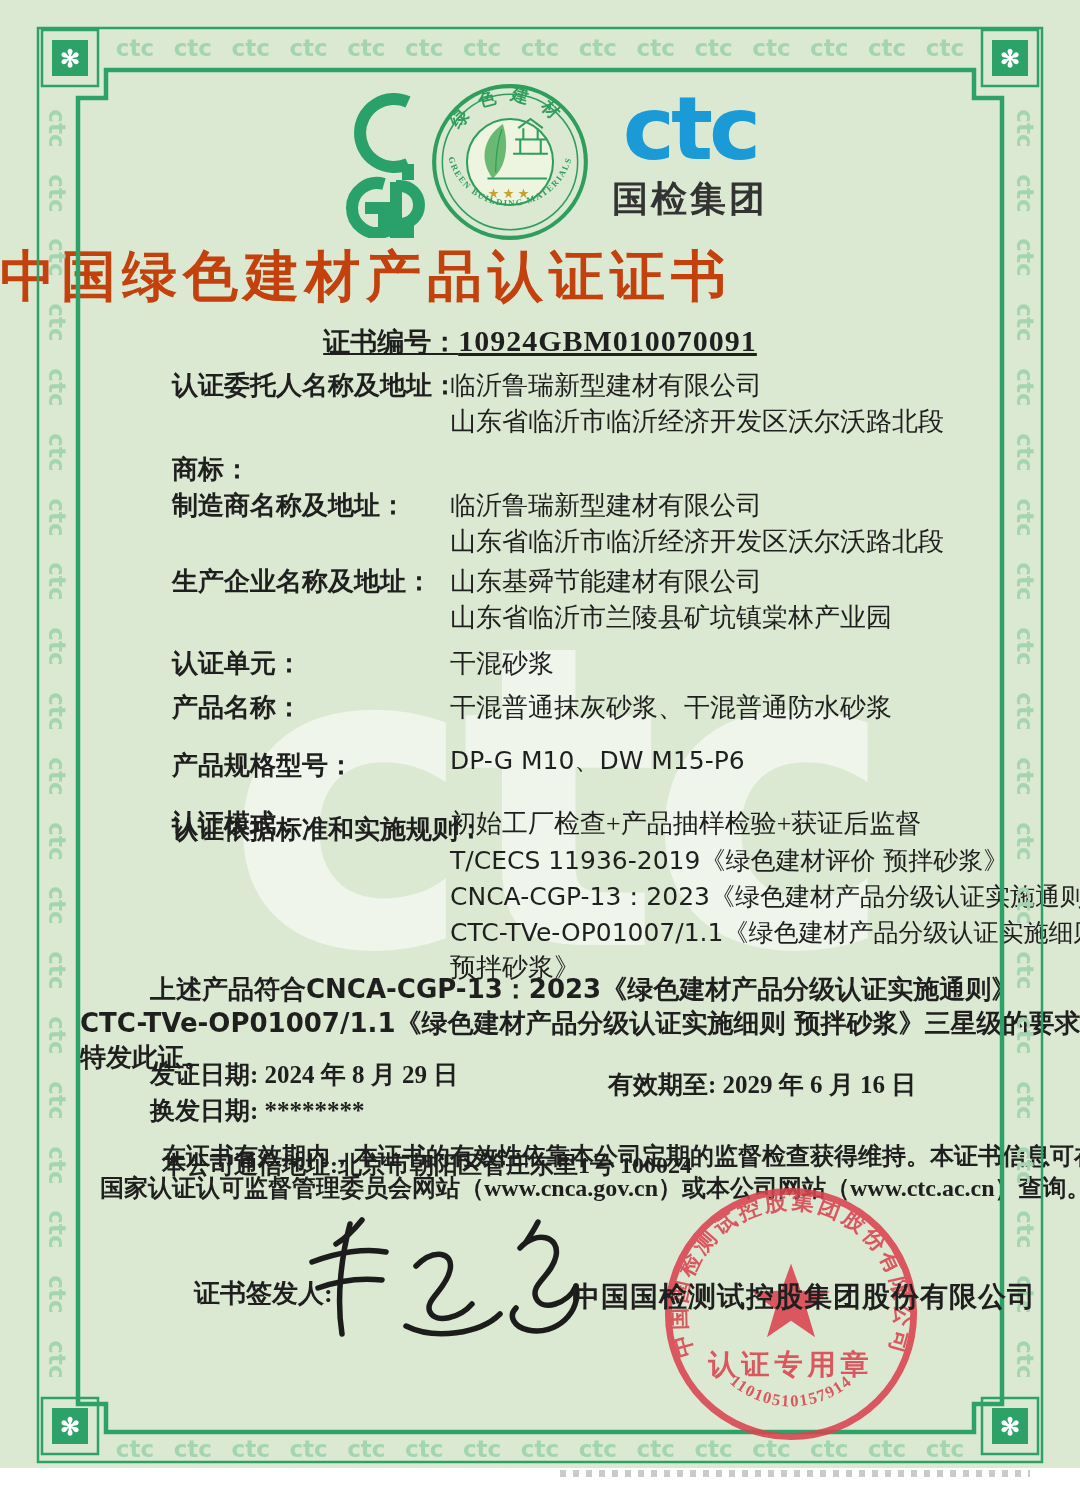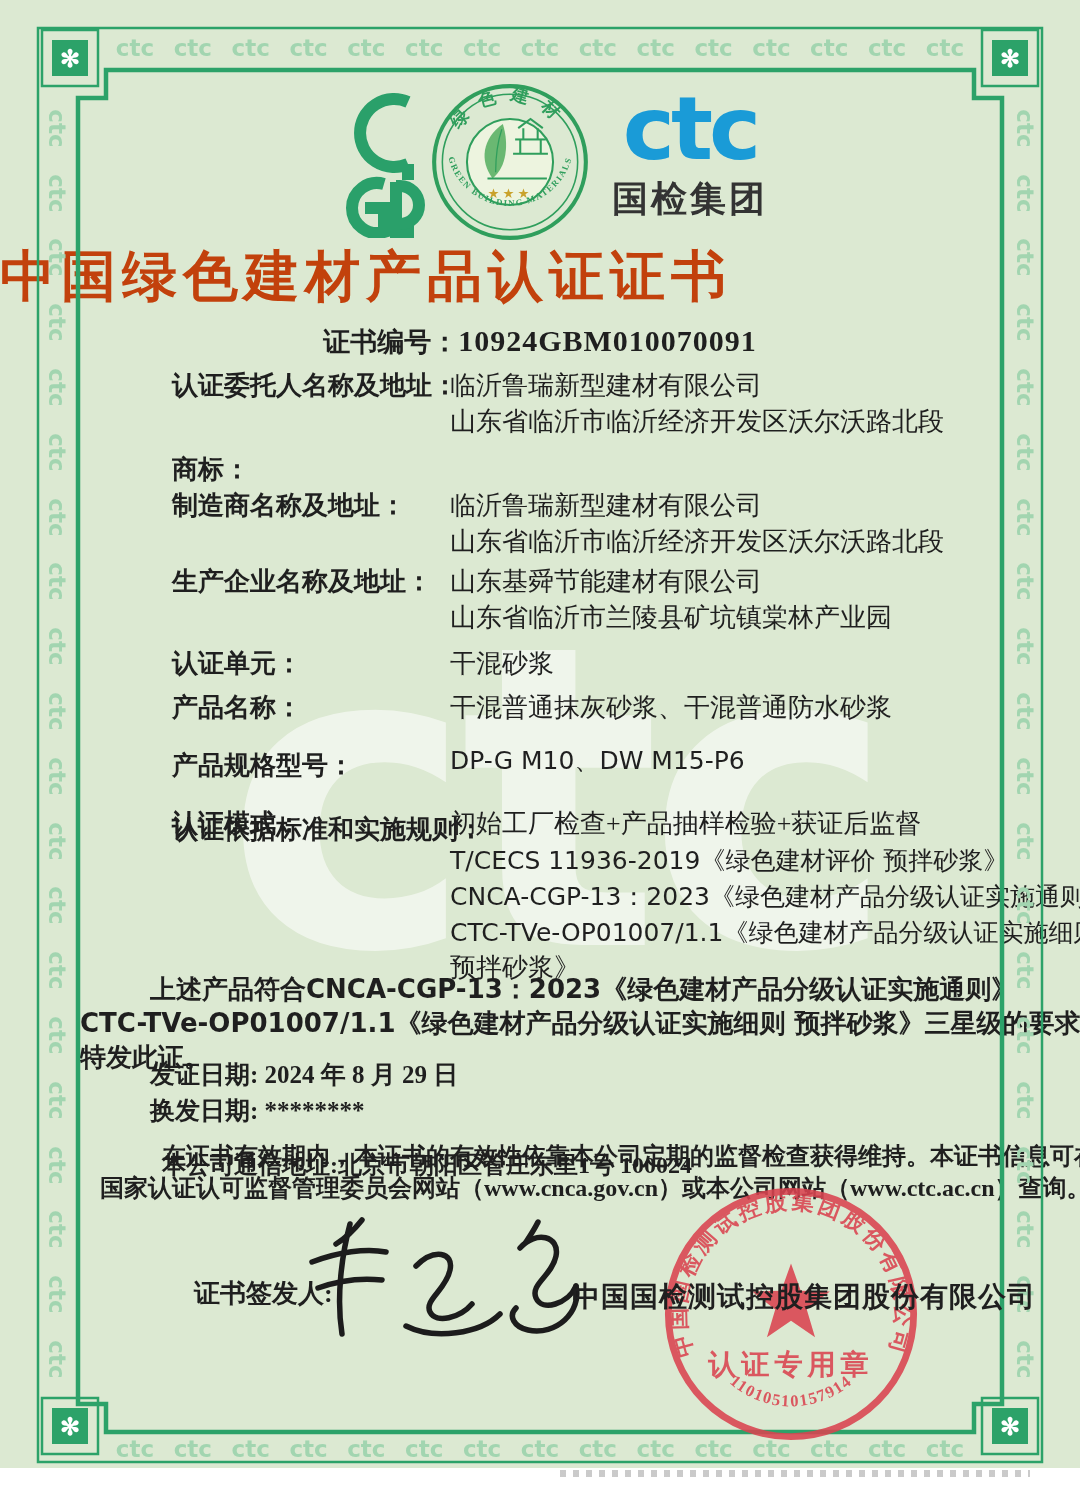--- a/index.html
+++ b/index.html
@@ -23,21 +23,21 @@
 
   
   .hdr{z-index:2;}
   .ctc-big{font-family:"DejaVu Sans",sans-serif;font-weight:700;font-size:88px;line-height:0.85;
     color:#1a9bd7;letter-spacing:-4px;}
   .ctc-group{font-family:"DejaVu Sans",sans-serif;font-weight:900;font-size:36px;color:#333;
     letter-spacing:3px;margin-top:8px;}
   .title{position:absolute;left:0;top:240px;width:100%;text-align:left;z-index:2;
     font-size:55px;font-weight:900;letter-spacing:6px;color:#c2410c;}
   .certno{position:absolute;left:0;top:324px;width:100%;display:flex;justify-content:center;
-    align-items:baseline;z-index:2;}
+    align-items:baseline;z-index:2;text-decoration:underline;}
   .certno .l{font-size:27px;font-weight:700;}
   .certno .v{font-size:30px;font-weight:700;letter-spacing:1px;}
 
   
   .lbl{position:absolute;left:172px;font-size:26px;font-weight:700;z-index:2;white-space:nowrap;}
   .val{position:absolute;left:450px;font-size:26px;font-weight:400;z-index:2;white-space:nowrap;}
   .sans{font-family:"DejaVu Sans",sans-serif;font-size:25px;}
   .stmt{position:absolute;font-size:26px;font-weight:700;z-index:2;white-space:nowrap;
     font-family:"DejaVu Sans",sans-serif;}
   .date{position:absolute;font-size:25px;font-weight:700;z-index:2;white-space:nowrap;}
@@ -250,20 +250,24 @@
   <div class="stmt" style="left:80px;top:1040px;font-family:'Liberation Serif','DejaVu Serif',serif;">特发此证。</div>
 
   <div class="date" style="left:150px;top:1058px;">
     <span>发证日期:</span>
     <span>2024 年 8 月 29 日</span>
   </div>
   <div class="date" style="left:150px;top:1094px;">
     <span>换发日期:</span>
     <span>********</span>
   </div>
+  <div class="date" style="left:608px;top:1068px;">
+    <span>有效期至:</span>
+    <span>2029 年 6 月 16 日</span>
+  </div>
 
   <div class="notice" style="left:162px;top:1140px;">在证书有效期内，本证书的有效性依靠本公司定期的监督检查获得维持。本证书信息可在</div>
   <div class="notice" style="left:100px;top:1172px;">国家认证认可监督管理委员会网站（www.cnca.gov.cn）或本公司网站（www.ctc.ac.cn）查询。</div>
   <div class="notice" style="left:162px;top:1149px;">本公司通信地址:北京市朝阳区管庄东里1号  100024</div>
 
   <div class="signer-lbl">证书签发人:</div>
   <svg class="sig" width="300" height="150" viewBox="0 0 300 150">
     <g stroke="#1c1c1c" stroke-width="5.5" fill="none" stroke-linecap="round">
       <path d="M62,22 C54,52 48,95 54,132"></path>
       <path d="M24,60 C50,50 78,46 98,50"></path>

